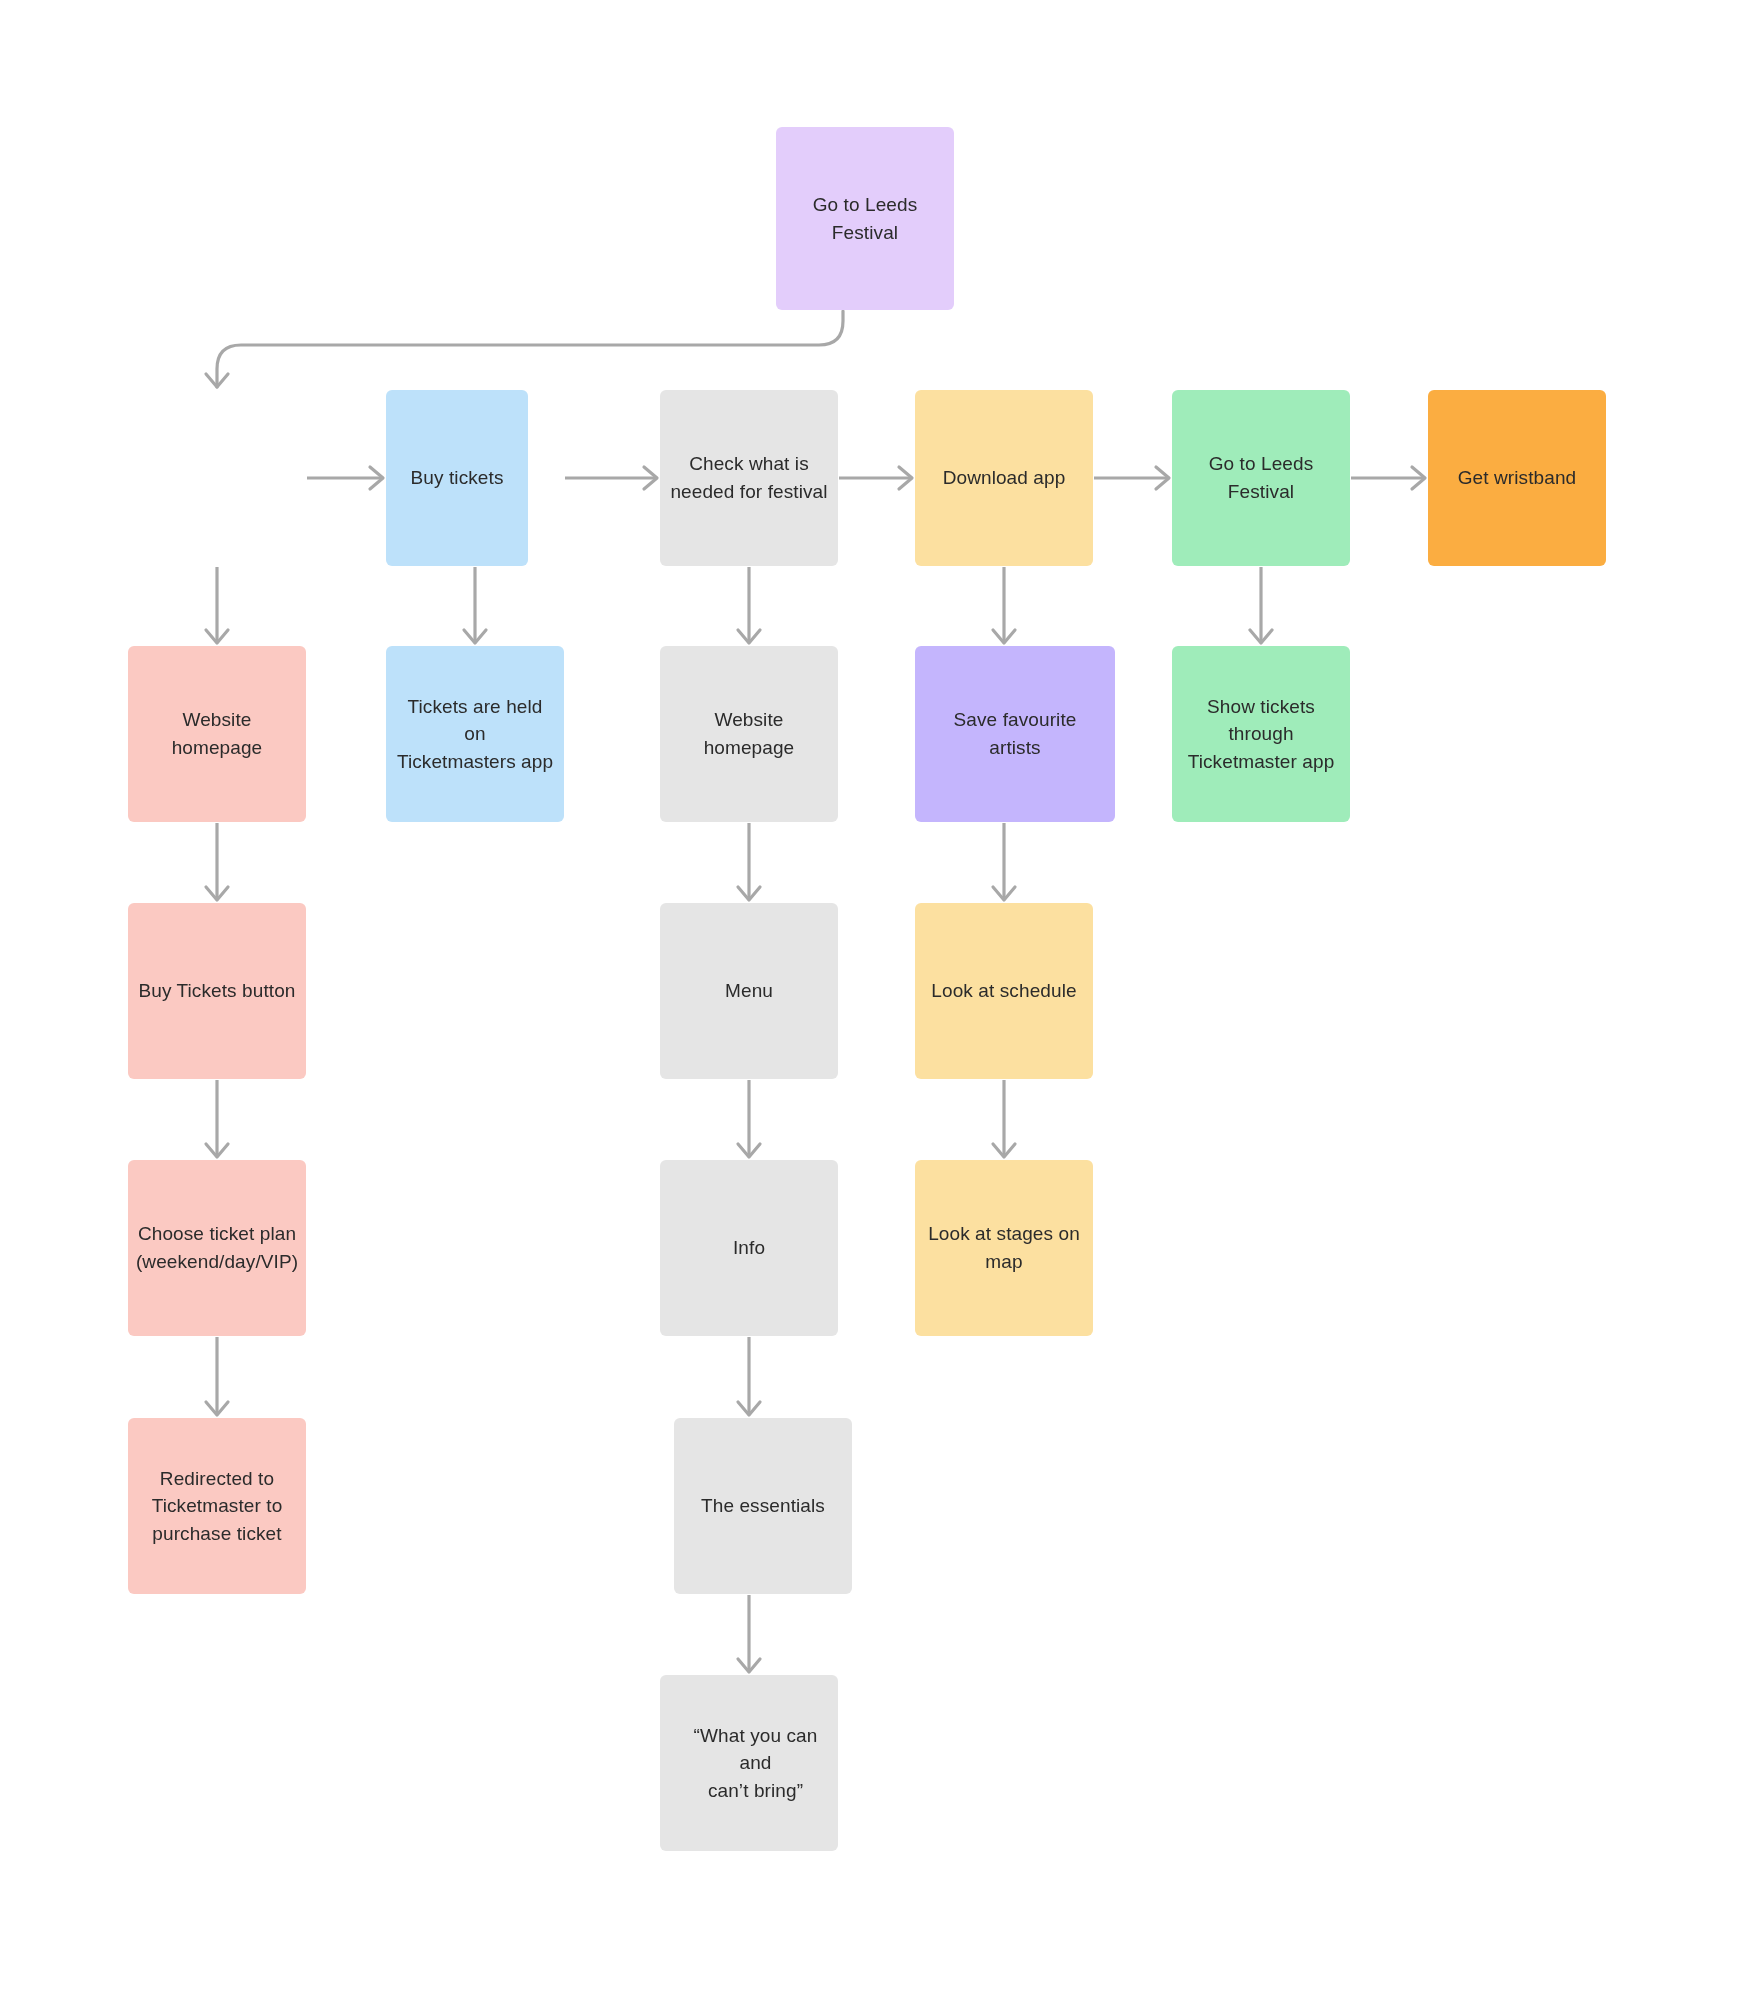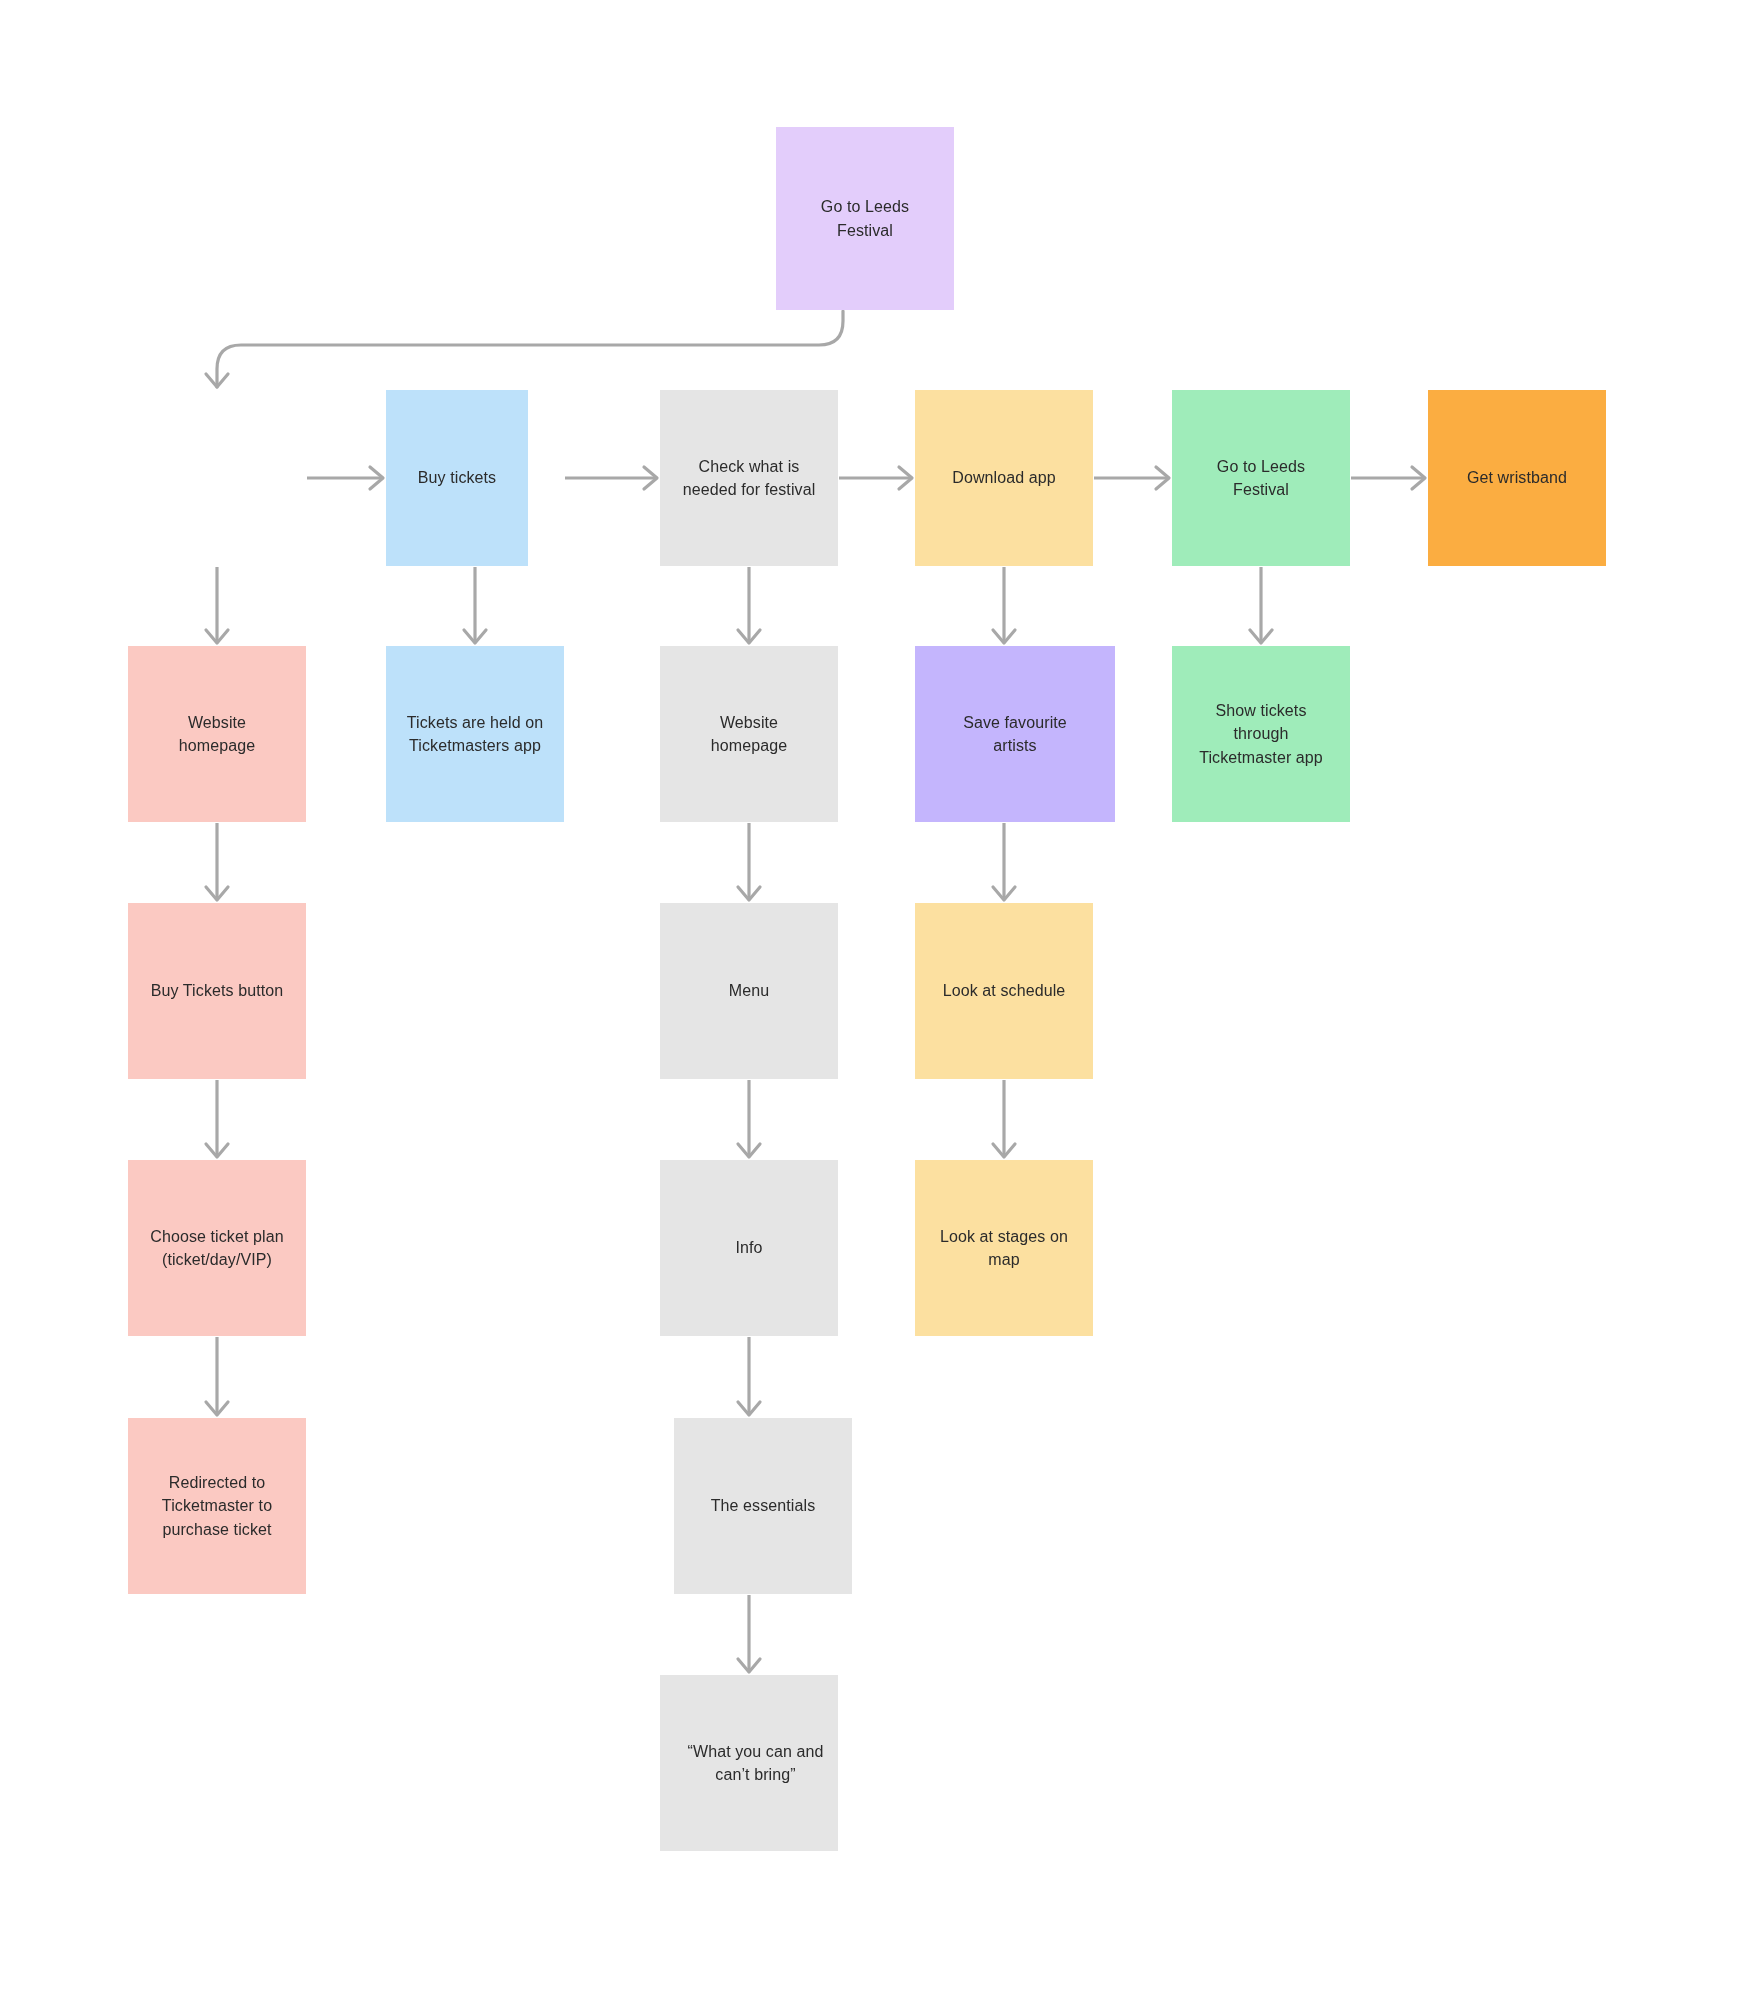--- a/index.html
+++ b/index.html
@@ -23,27 +23,27 @@
     position: absolute;
     left: 0;
     top: 0;
     width: 1756px;
     height: 2000px;
     pointer-events: none;
   }
   .node {
     position: absolute;
     box-sizing: border-box;
-    border-radius: 0;
+    border-radius: 6px;
     display: flex;
     align-items: center;
     justify-content: center;
     text-align: center;
     padding: 6px 10px;
-    font-size: 16px;
+    font-size: 19px;
     line-height: 1.45;
     letter-spacing: 0.1px;
     color: #2b2b2b;
     white-space: pre-line;
   }
 </style>
 </head>
 <body>
 
 <div id="canvas">
@@ -146,21 +146,21 @@
 homepage</span></div>
     <div class="node" style="left: 915px; top: 646px; width: 200px; height: 176px; background: #c4b5fd; color: rgb(43, 43, 43);"><span>Save favourite
 artists</span></div>
     <div class="node" style="left: 1172px; top: 646px; width: 178px; height: 176px; background: rgb(159, 236, 186); color: rgb(43, 43, 43);"><span>Show tickets
 through
 Ticketmaster app</span></div>
     <div class="node" style="left: 128px; top: 903px; width: 178px; height: 176px; background: rgb(251, 201, 194); color: rgb(43, 43, 43);"><span>Buy Tickets button</span></div>
     <div class="node" style="left: 660px; top: 903px; width: 178px; height: 176px; background: rgb(229, 229, 229); color: rgb(43, 43, 43);"><span>Menu</span></div>
     <div class="node" style="left: 915px; top: 903px; width: 178px; height: 176px; background: rgb(252, 224, 160); color: rgb(43, 43, 43);"><span>Look at schedule</span></div>
     <div class="node" style="left: 128px; top: 1160px; width: 178px; height: 176px; background: rgb(251, 201, 194); color: rgb(43, 43, 43);"><span>Choose ticket plan
-(ticket/day/VIP)</span></div>
+(weekend/day/VIP)</span></div>
     <div class="node" style="left: 660px; top: 1160px; width: 178px; height: 176px; background: rgb(229, 229, 229); color: rgb(43, 43, 43);"><span>Info</span></div>
     <div class="node" style="left: 915px; top: 1160px; width: 178px; height: 176px; background: rgb(252, 224, 160); color: rgb(43, 43, 43);"><span>Look at stages on
 map</span></div>
     <div class="node" style="left: 128px; top: 1418px; width: 178px; height: 176px; background: rgb(251, 201, 194); color: rgb(43, 43, 43);"><span>Redirected to
 Ticketmaster to
 purchase ticket</span></div>
     <div class="node" style="left: 660px; top: 1418px; width: 178px; height: 176px; background: rgb(229, 229, 229); color: rgb(43, 43, 43); margin-left: 14px;"><span>The essentials</span></div>
     <div class="node" style="left: 660px; top: 1675px; width: 178px; height: 176px; background: rgb(229, 229, 229); color: rgb(43, 43, 43); padding-left: 23px;"><span>“What you can and
 can’t bring”</span></div>
   </div>

